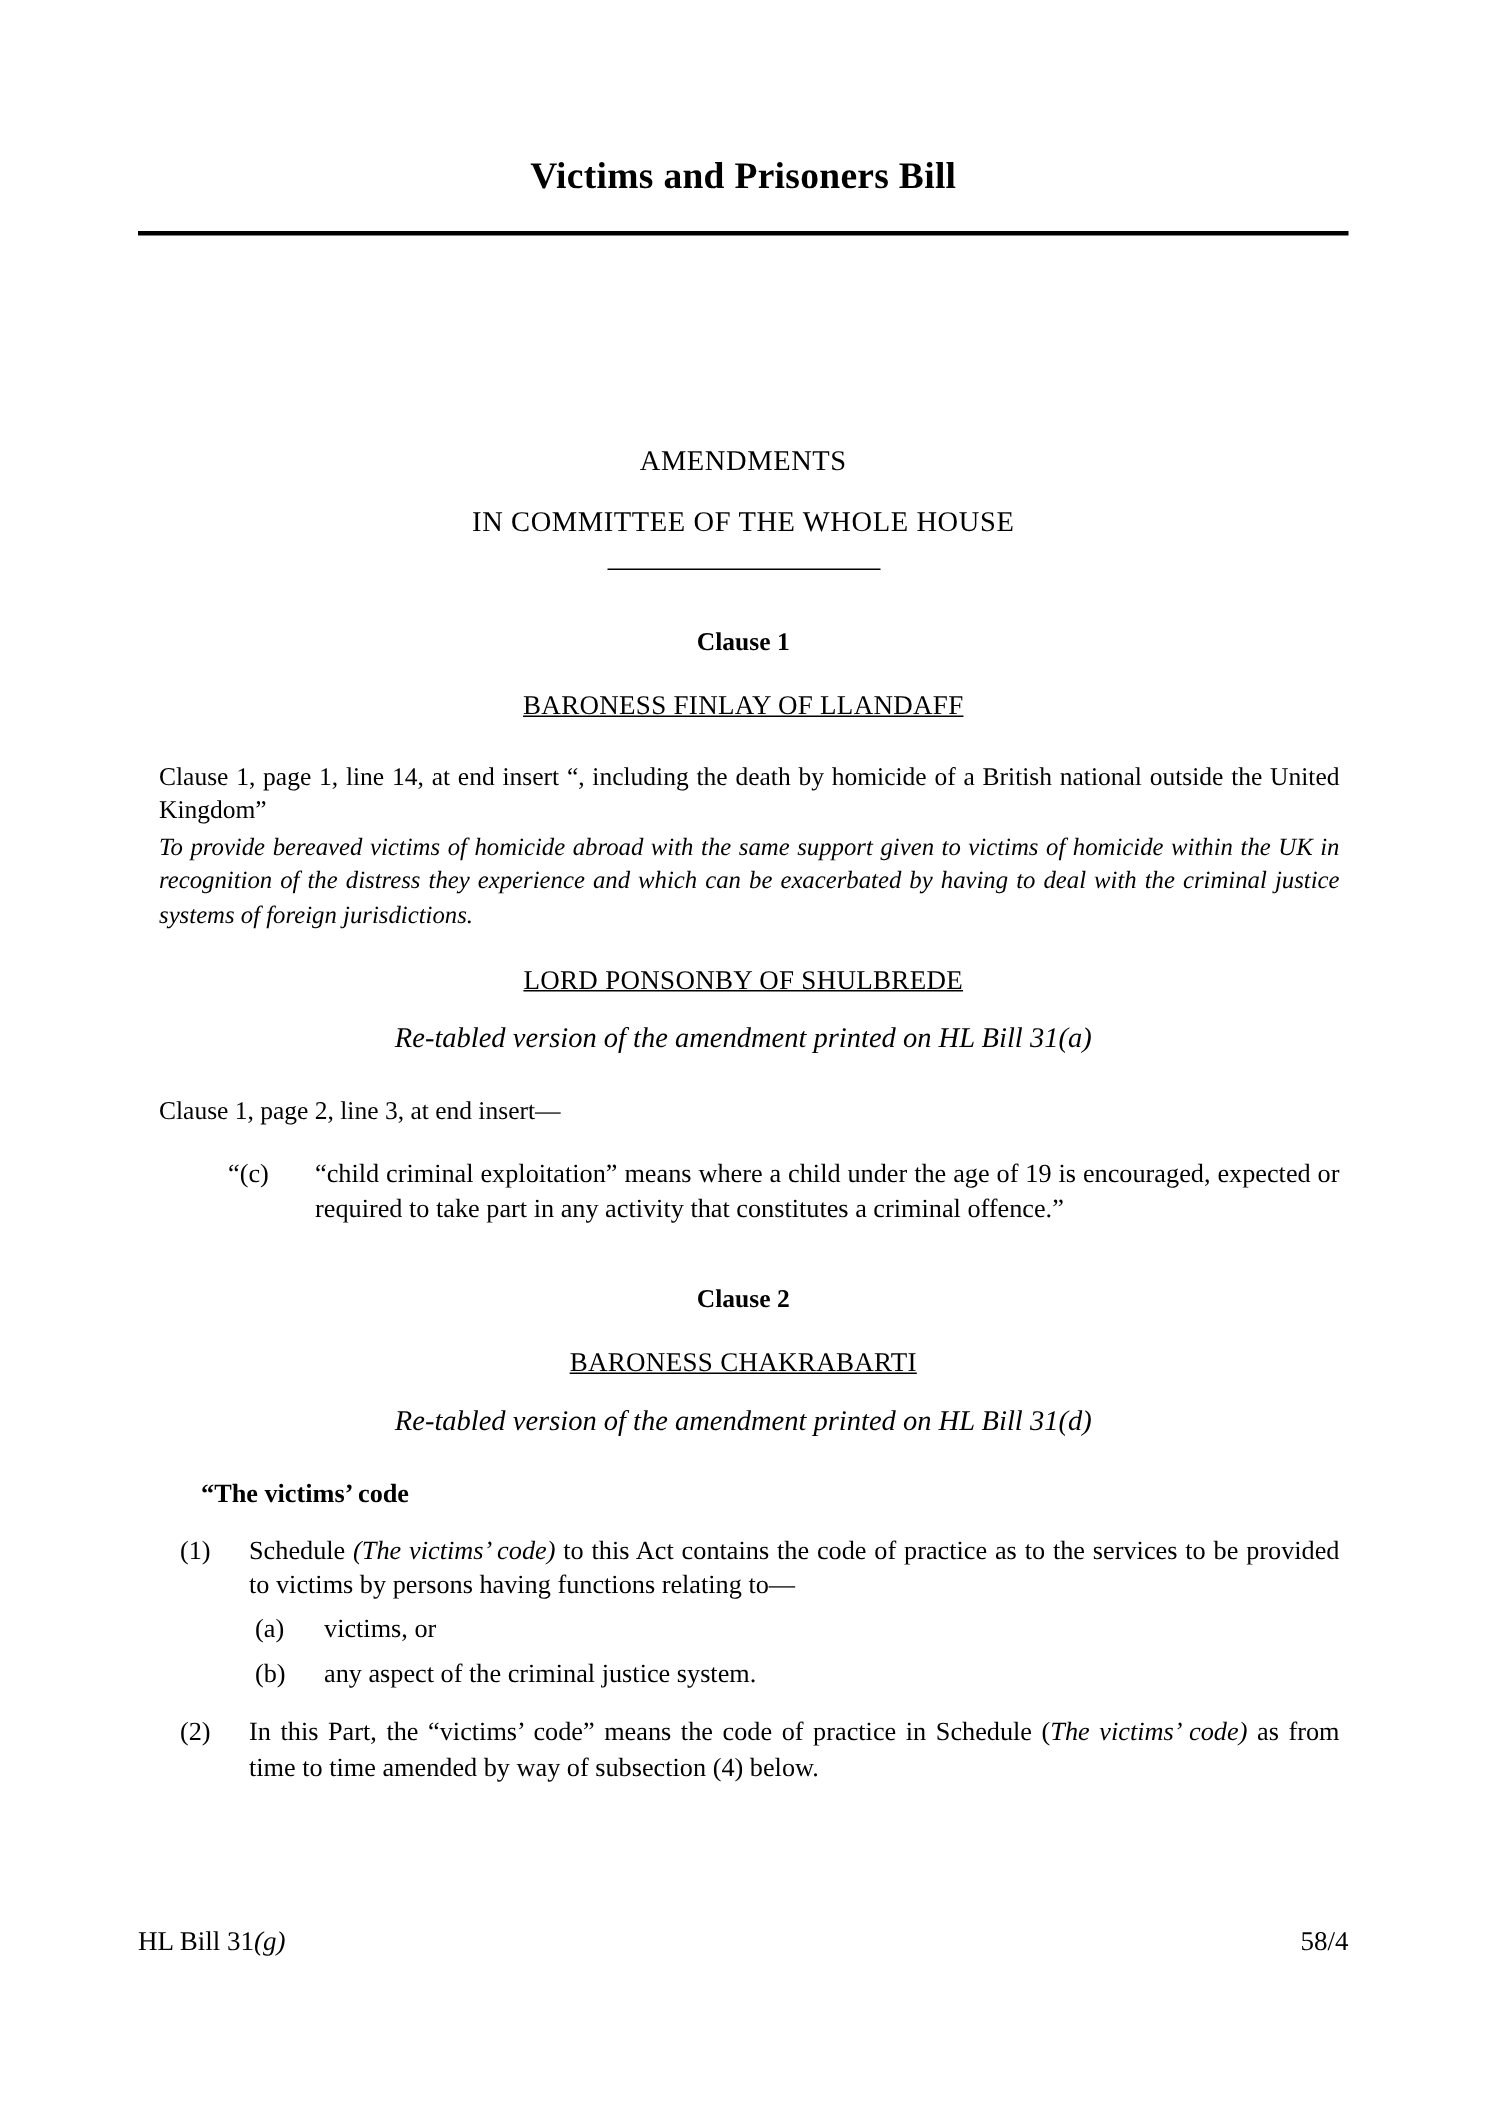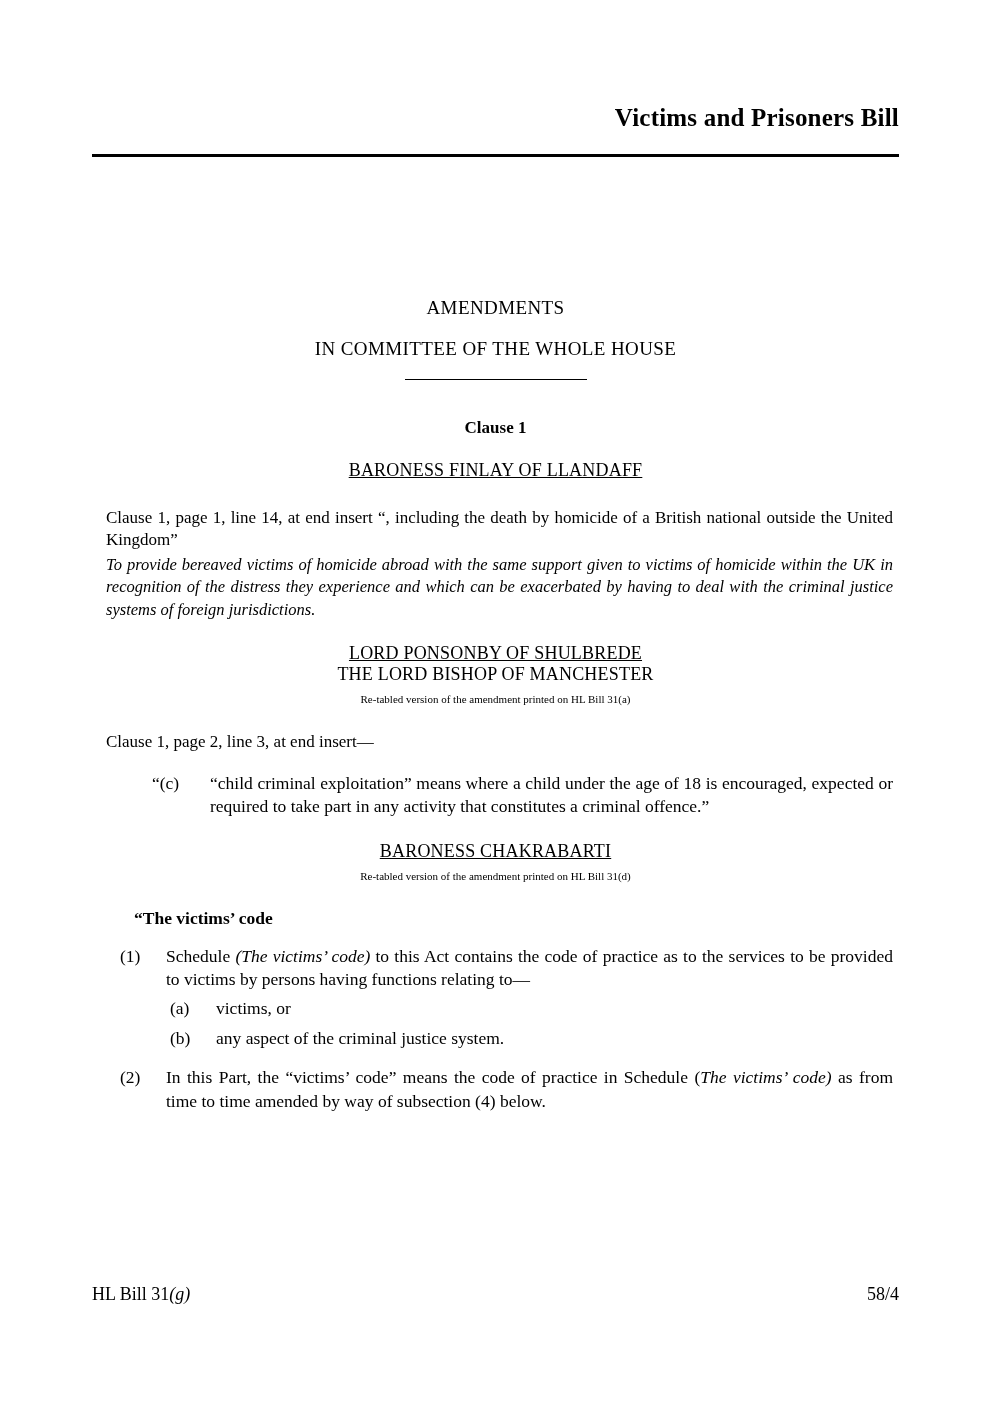--- a/index.html
+++ b/index.html
@@ -18,21 +18,21 @@
   .page {
     position: relative;
     width: 991px;
     height: 1401px;
     box-sizing: border-box;
     padding: 0 92px;
   }
 
   
   .doc-title {
-    text-align: right;
+    text-align: center;
     font-size: 25px;
     font-weight: bold;
     letter-spacing: 0.2px;
     margin: 0;
     padding-top: 104px;
   }
   .title-rule {
     margin-top: 22px;
     border: 0;
     border-top: 2px solid #000;
@@ -71,22 +71,23 @@
     margin-top: 22px;
     text-decoration: underline;
   }
   .sponsor-line {
     text-align: center;
     font-size: 18px;
     letter-spacing: 0.2px;
   }
   .retabled {
     text-align: center;
-    font-size: 11px;
-    margin-top: 8px;
+    font-size: 19px;
+    font-style: italic;
+    margin-top: 18px;
   }
 
   
   .amend-para {
     font-size: 17px;
     text-align: justify;
     margin-top: 26px;
     line-height: 1.32;
     padding: 0 6px 0 14px;
   }
@@ -196,30 +197,30 @@
 
   <div class="clause-head">Clause 1</div>
 
   <div class="sponsor">BARONESS FINLAY OF LLANDAFF</div>
 
   <div class="amend-para">Clause 1, page 1, line 14, at end insert “, including the death by homicide of a British national outside the United Kingdom”</div>
 
   <div class="expl-body">To provide bereaved victims of homicide abroad with the same support given to victims of homicide within the UK in recognition of the distress they experience and which can be exacerbated by having to deal with the criminal justice systems of foreign jurisdictions.</div>
 
   <div class="sponsor">LORD PONSONBY OF SHULBREDE</div>
-  <div class="sponsor-line">THE LORD BISHOP OF MANCHESTER</div>
   <div class="retabled">Re-tabled version of the amendment printed on HL Bill 31(a)</div>
 
   <div class="amend-para nojust">Clause 1, page 2, line 3, at end insert—</div>
 
   <div class="ins-row">
     <div class="mark">“(c)</div>
-    <div class="txt">“child criminal exploitation” means where a child under the age of 18 is encouraged, expected or required to take part in any activity that constitutes a criminal offence.”</div>
-  </div>
-
+    <div class="txt">“child criminal exploitation” means where a child under the age of 19 is encouraged, expected or required to take part in any activity that constitutes a criminal offence.”</div>
+  </div>
+
+  <div class="clause-head">Clause 2</div>
 
   <div class="sponsor">BARONESS CHAKRABARTI</div>
   <div class="retabled">Re-tabled version of the amendment printed on HL Bill 31(d)</div>
 
 
   <div class="newclause-title">“The victims’ code</div>
 
   <div class="sub-row">
     <div class="num">(1)</div>
     <div class="body"><span>Schedule </span><i class="it">(The victims’ code)</i><span> to this Act contains the code of practice as to the services to be provided to victims by persons having functions relating to—</span></div>

